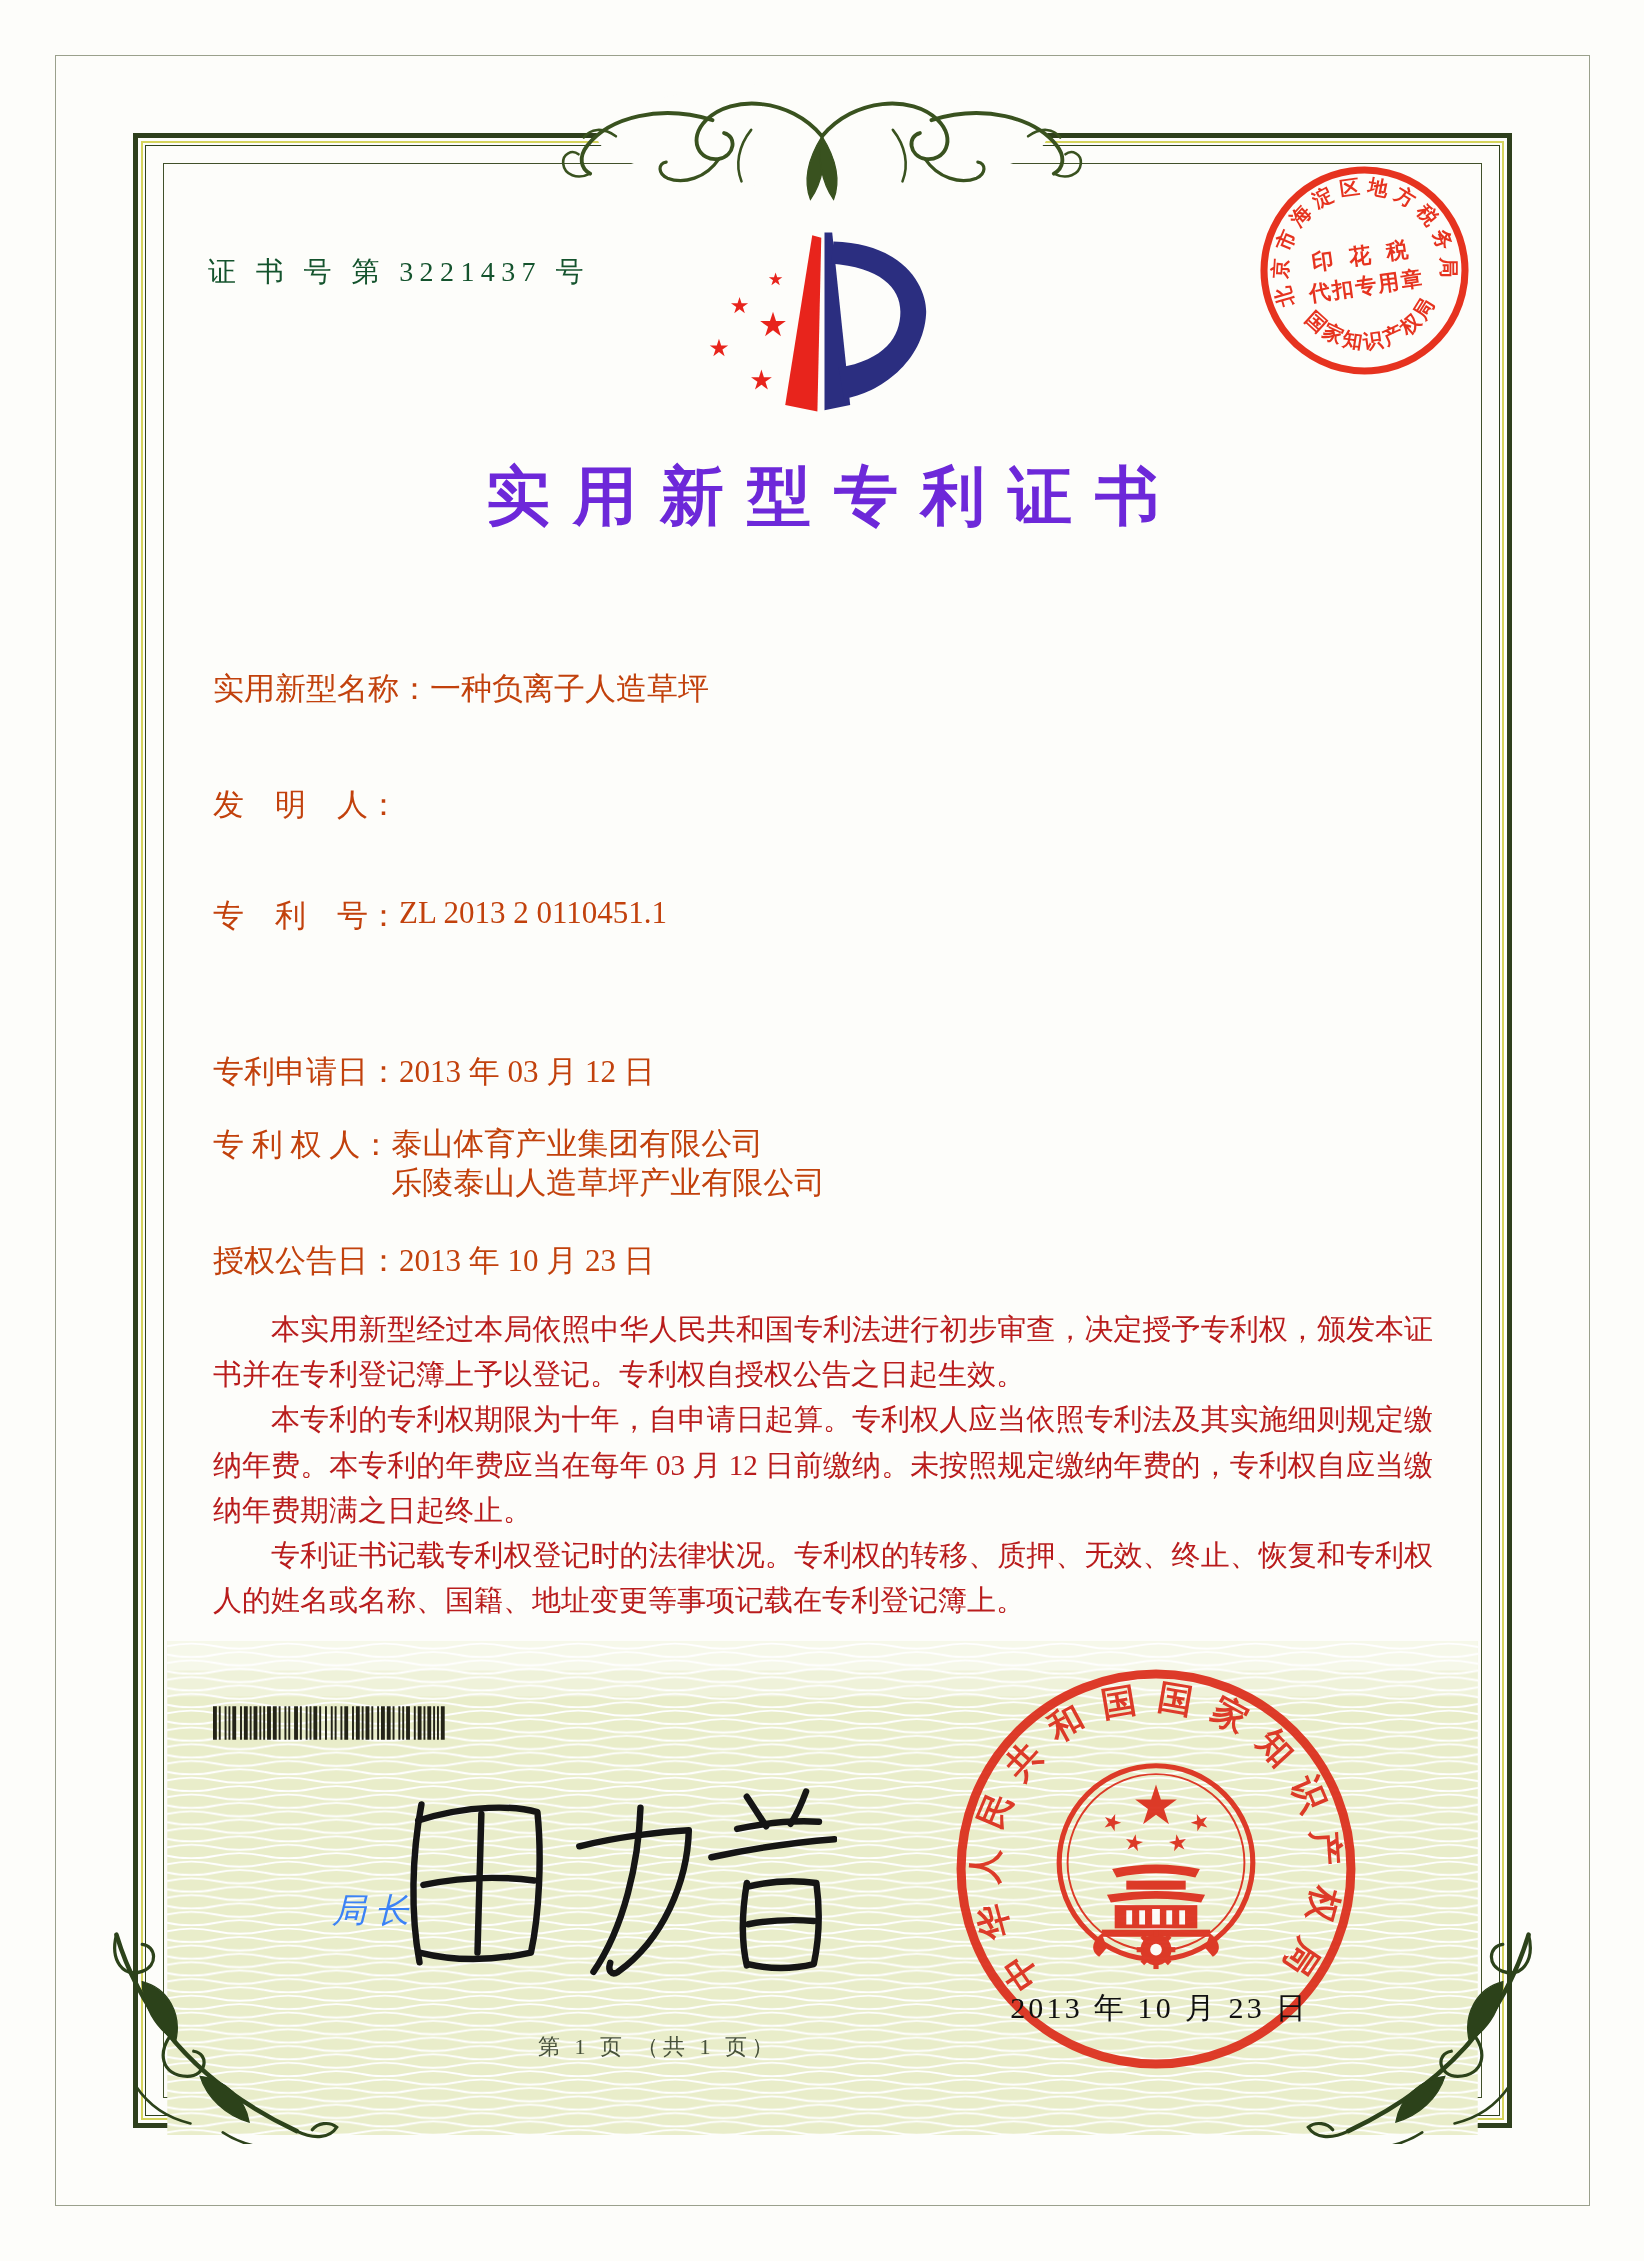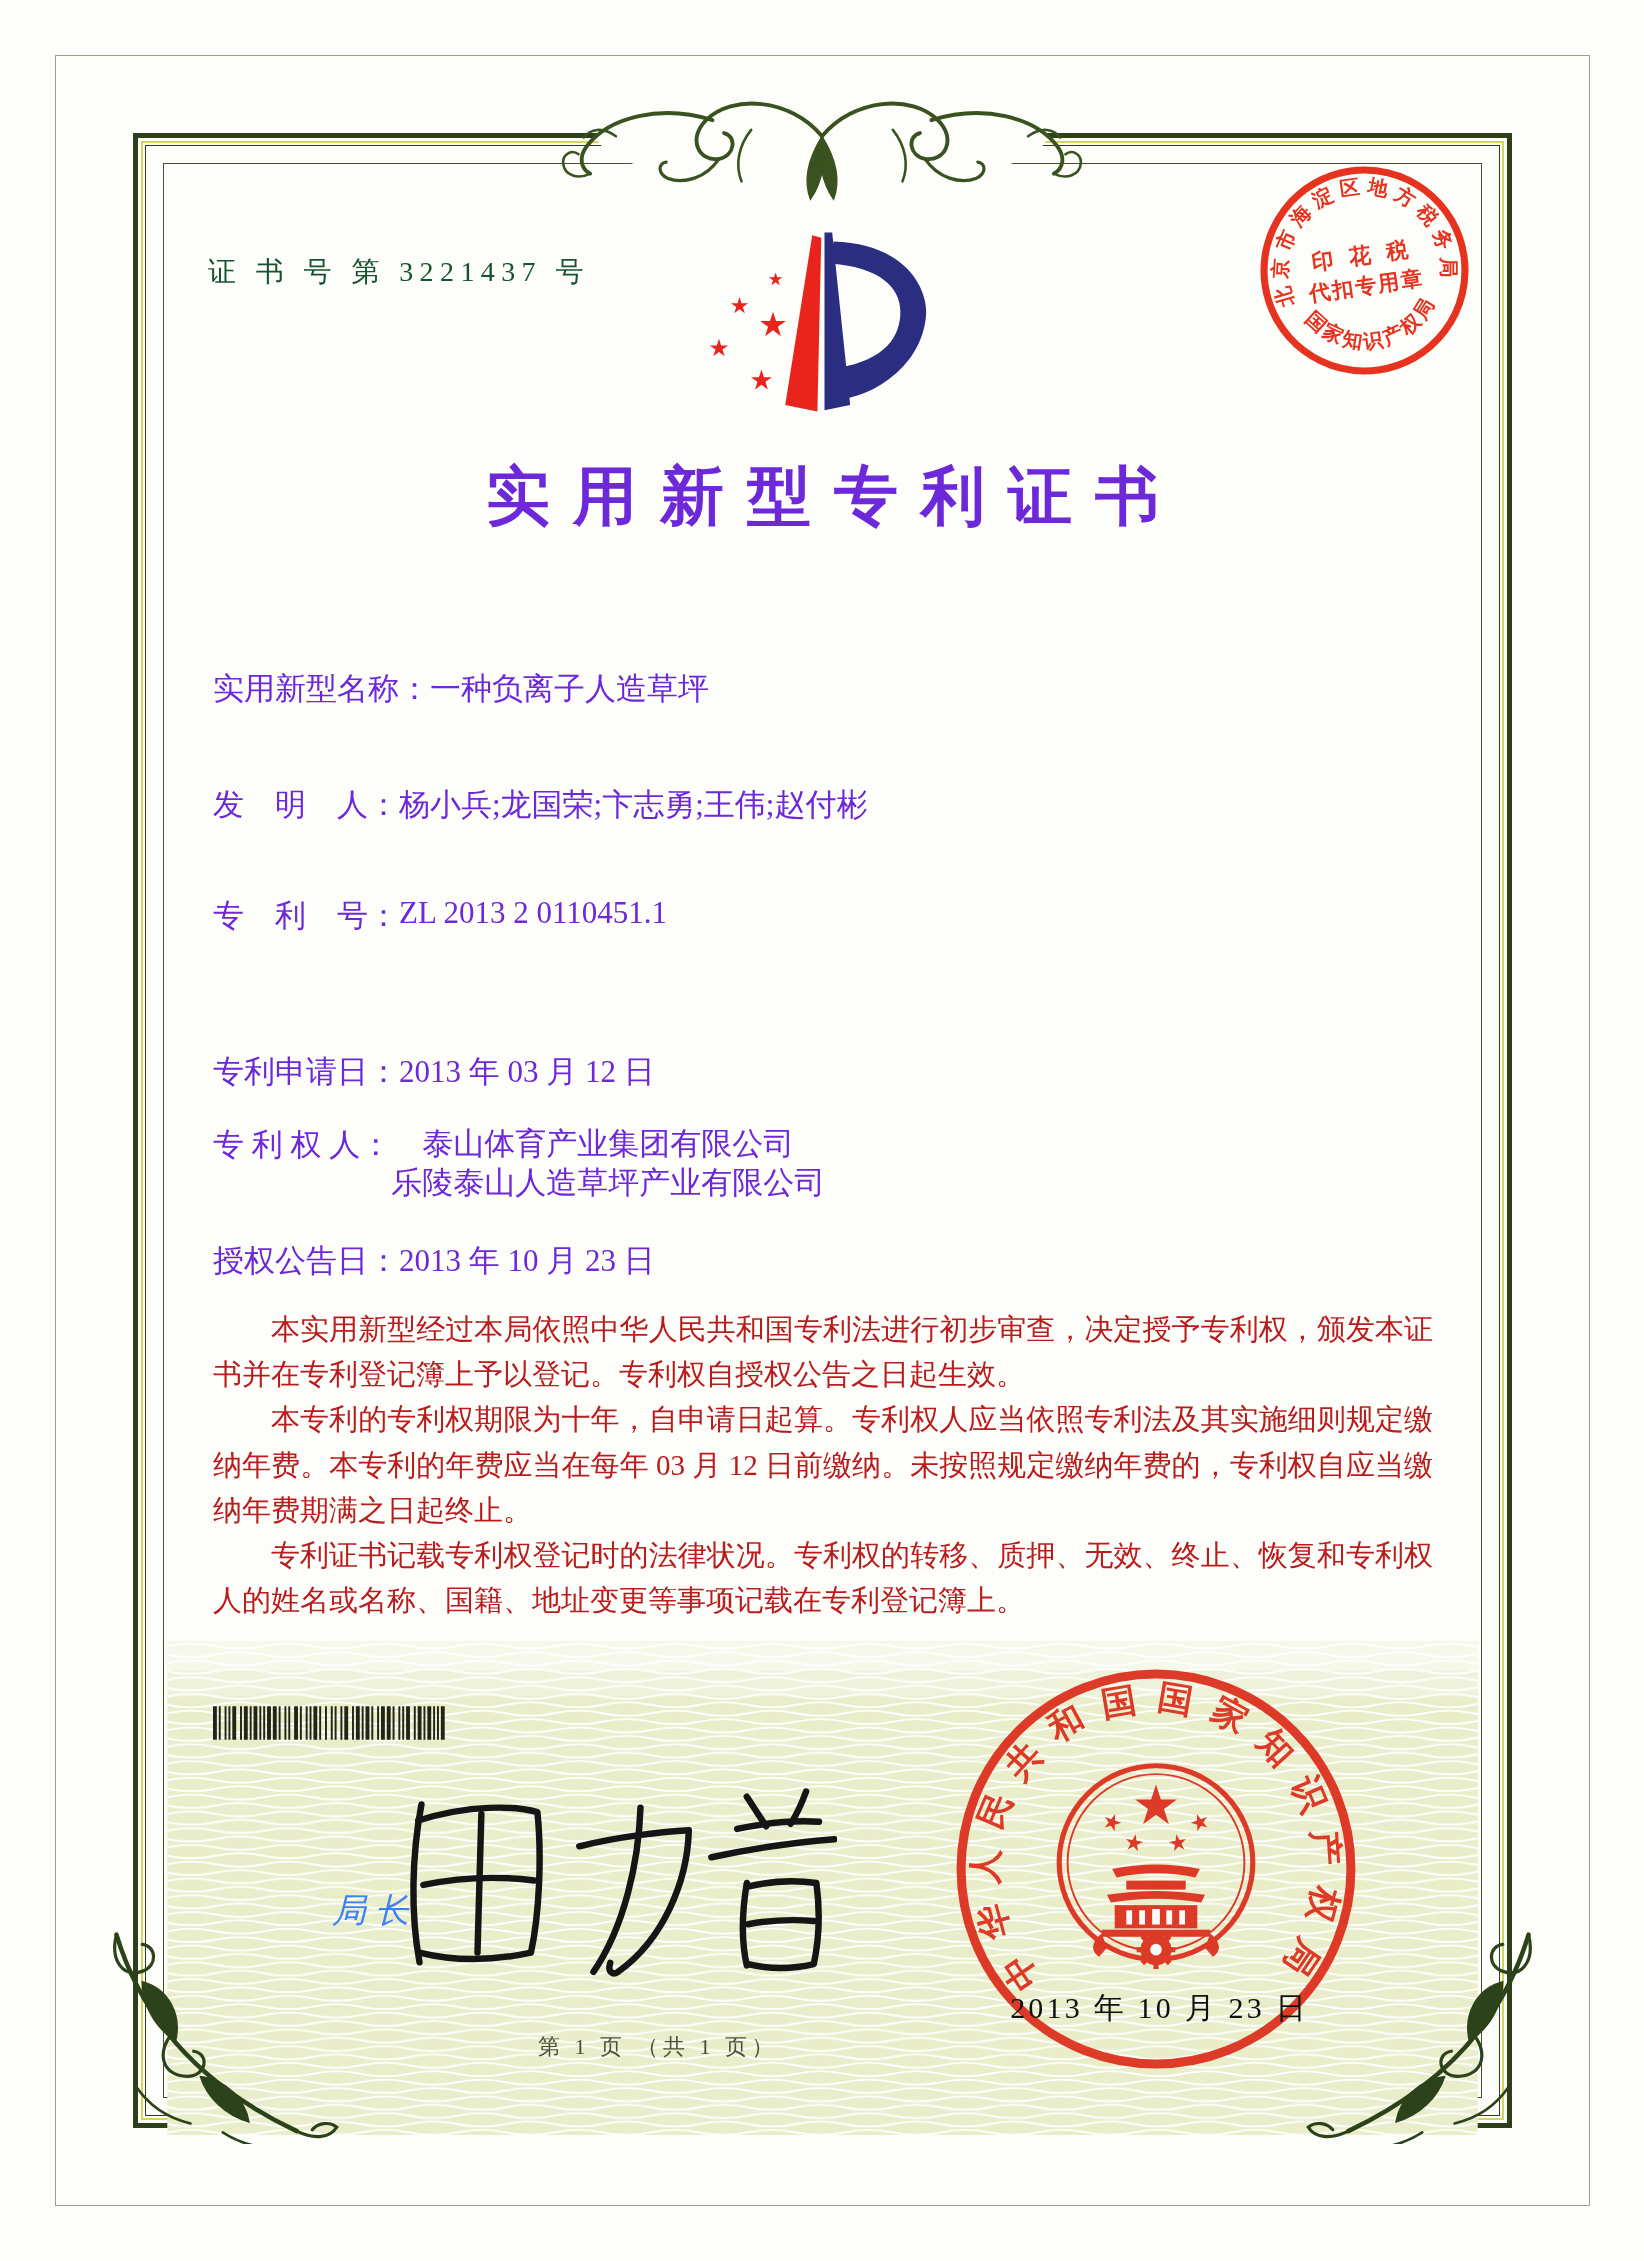--- a/index.html
+++ b/index.html
@@ -12,21 +12,21 @@
   .frame2 {position:absolute;inset:141px;border:2.6px solid #d5d45c;pointer-events:none;z-index:2;}
   .frame3 {position:absolute;inset:145px;border:1.9px solid #2e3f1c;pointer-events:none;z-index:2;}
   .frame4 {position:absolute;inset:163px;border:1.9px solid #41512a;pointer-events:none;z-index:2;}
   .waves  {position:absolute;left:167px;top:1641px;z-index:3;}
   .ornament{z-index:4;}
   .content{z-index:5;}
   
   .cert-no{left:208px;top:253px;font-size:28px;letter-spacing:6.4px;color:#14532d;}
   .title{left:0;top:453px;width:1645px;text-align:center;font-size:64px;font-weight:bold;
          letter-spacing:23px;text-indent:23px;color:#6d28d9;}
-  .row{left:213px;font-size:31px;display:flex;align-items:flex-start;white-space:nowrap;color:#6d28d9;text-align:center;}
+  .row{left:213px;font-size:31px;display:flex;align-items:flex-start;white-space:nowrap;color:#c2410c;}
   .row .val{white-space:nowrap;}
   .patentee-lines div{line-height:1.27;}
   .paras{left:213px;top:1307px;width:1220px;font-size:29px;line-height:1.56;text-align:justify;color:#b91c1c;}
   .paras p{margin:0;text-indent:2em;}
   .director{left:332px;top:1888px;font-size:34px;letter-spacing:9px;color:#3b82f6;font-style:italic;}
   .seal-date{left:943px;top:1988px;width:433px;text-align:center;font-size:30px;
              letter-spacing:3.2px;color:#101010;z-index:7;}
   .footer{left:0;top:2032px;width:1316px;text-align:center;font-size:22px;
           letter-spacing:4.5px;color:#46503a;z-index:6;}
   .stamp-wrap{left:1255px;top:161px;z-index:6;}
@@ -132,21 +132,20 @@
   </svg>
 
   <div class="abs content title">实用新型专利证书</div>
 
   <div class="abs content row" style="top:668px;">
     <span>实用新型名称：</span>
     <span class="val">一种负离子人造草坪</span>
   </div>
   <div class="abs content row" style="top:784px;">
     <span>发　明　人：</span>
-    <span class="val">杨小兵;龙国荣;卞志勇;王伟;赵付彬</span>
   </div>
   <div class="abs content row" style="top:895px;">
     <span>专　利　号：</span>
     <span class="val">ZL 2013 2 0110451.1</span>
   </div>
   <div class="abs content row" style="top:1051px;">
     <span>专利申请日：</span>
     <span class="val">2013 年 03 月 12 日</span>
   </div>
   <div class="abs content row" style="top:1124px;">

